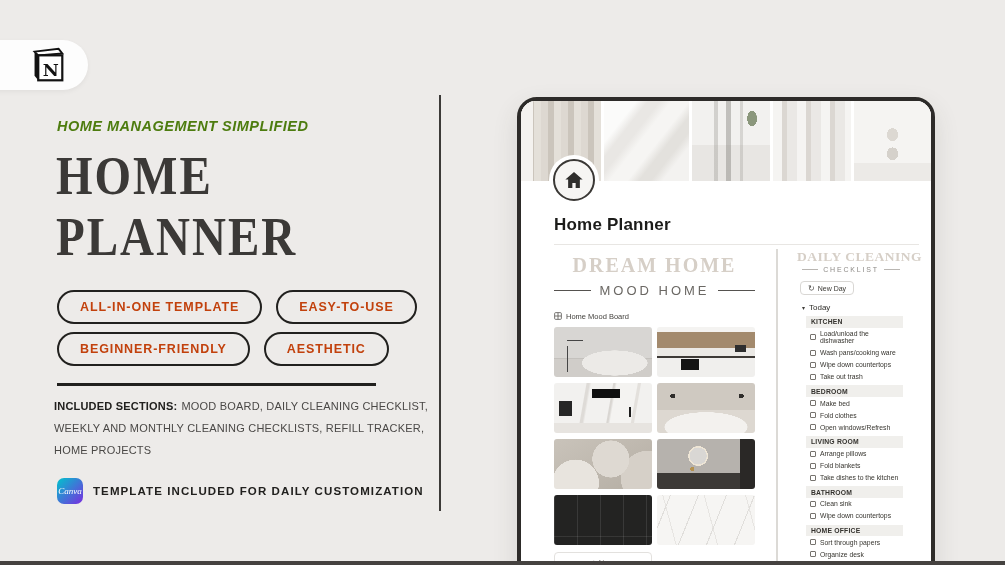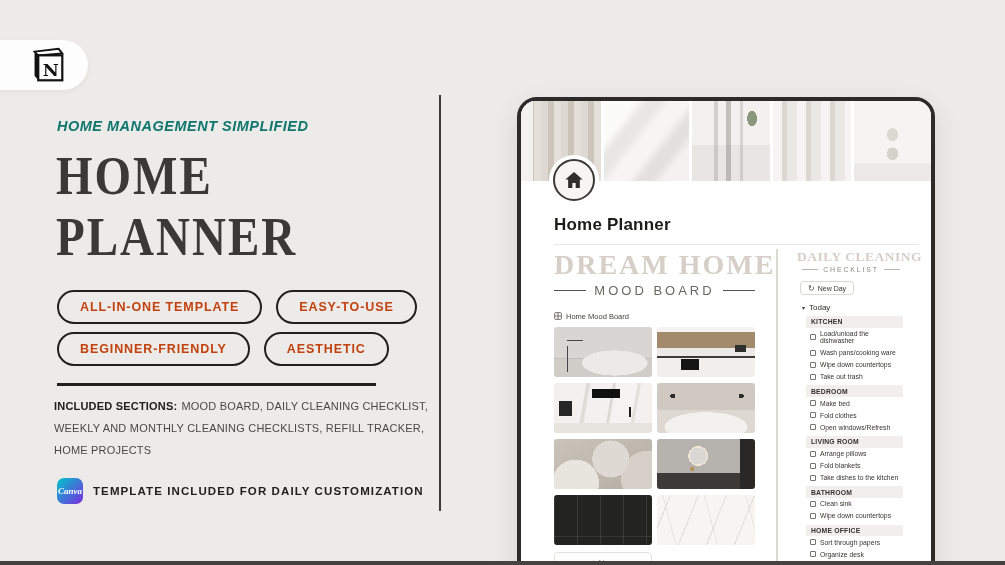--- a/index.html
+++ b/index.html
@@ -17,21 +17,21 @@
     background:#fdfdfd; border-radius:26px;
     box-shadow:0 2px 5px rgba(0,0,0,.05);
     display:flex; align-items:center; justify-content:flex-end; padding-right:22px;
   }
   .notion-logo { width:37px; height:37px; }
 
   
   .eyebrow {
     position:absolute; left:57px; top:118px;
     font-size:14.5px; font-weight:700; font-style:italic;
-    letter-spacing:.5px; color:#0f766e;
+    letter-spacing:.5px; color:#4d7c0f;
   }
   .big-title {
     position:absolute; left:56px; top:144px;
     font-family:"Liberation Serif", serif; font-weight:700;
     font-size:47px; line-height:52px; letter-spacing:2px; color:#3b3937;
     transform:scaleY(1.18); transform-origin:left top;
   }
   .badge-row { position:absolute; left:57px; display:flex; gap:14px; }
   .badge-row.r1 { top:290px; }
   .badge-row.r2 { top:332px; }
@@ -45,21 +45,21 @@
     position:absolute; left:54px; top:396px; width:375px;
     font-size:11px; line-height:21.8px; letter-spacing:.2px; color:#4a4846;
   }
   .included b { color:#21201e; margin-right:4px; }
   .canva-row { position:absolute; left:57px; top:478px; display:flex; align-items:center; gap:10px; }
   .canva-logo {
     width:26px; height:26px; border-radius:7px;
     background:linear-gradient(135deg,#00c4cc 0%,#7a2ce0 100%);
     display:flex; align-items:center; justify-content:center;
     color:#fff; font-family:"Liberation Serif", serif; font-style:italic;
-    font-size:9px; font-weight:700;
+    font-size:9px; font-weight:400;
   }
   .canva-note { font-size:11.5px; font-weight:700; letter-spacing:1.1px; color:#21201e; }
 
   .v-divider { position:absolute; left:439px; top:95px; width:2px; height:416px; background:#3c3a38; }
   .bottom-bar { position:absolute; left:0; right:0; bottom:0; height:4px; background:#454240; z-index:40; }
 
   
   .mockup {
     position:absolute; left:517px; top:97px; width:418px; height:500px;
     border:4px solid #2d2b29; border-radius:20px;
@@ -98,21 +98,21 @@
     display:flex; align-items:center; justify-content:center; z-index:5;
   }
   .page-title { position:absolute; left:33px; top:114px; font-size:17px; font-weight:700; color:#1c1c1a; letter-spacing:.2px; }
   .title-divider { position:absolute; left:33px; top:143px; width:365px; height:1px; background:#e8e6e3; }
 
   .col-divider { position:absolute; left:255px; top:148px; bottom:0; width:1.5px; background:#dcdad6; }
 
   
   .mood-col { position:absolute; left:33px; top:149px; width:201px; }
   .stencil { font-family:"Liberation Serif", serif; font-weight:700; color:#d6cfc7; white-space:nowrap; }
-  .dream { font-size:28px; line-height:30px; letter-spacing:2px; text-align:center; }
+  .dream { font-size:20px; line-height:30px; letter-spacing:2px; text-align:center; }
   .sub-row { display:flex; align-items:center; gap:8px; justify-content:center; margin-top:3px;
     font-size:13px; letter-spacing:3px; color:#6b6864; }
   .sub-row::before,.sub-row::after { content:""; flex:1; height:1.5px; background:#55524f; }
   .gallery-label { margin-top:14px; display:flex; gap:4px;
     font-size:7.5px; color:#44423e; font-weight:500; }
   .mb-grid { margin-top:6px; display:grid; grid-template-columns:98px 98px; gap:6px 5px; }
   .mb-img { height:50px; border-radius:3px; }
   .img-living-room-sofa { background:
       linear-gradient(#454545,#454545) no-repeat 16% 26% / 16px 1px,
       linear-gradient(#454545,#454545) no-repeat 13% 78% / 1px 26px,
@@ -229,21 +229,21 @@
       <svg width="22" height="22" viewBox="0 0 24 24">
         <path d="M12 3.2 L2.6 11.4 H5.6 V20.6 H10.2 V15.2 H13.8 V20.6 H18.4 V11.4 H21.4 Z" fill="#2f2e2c"></path>
       </svg>
     </div>
 
     <div class="page-title">Home Planner</div>
     <div class="title-divider"></div>
 
     <div class="mood-col">
       <div class="stencil dream">DREAM HOME</div>
-      <div class="sub-row">MOOD BOARD</div>
+      <div class="sub-row">MOOD HOME</div>
       <div class="gallery-label">
         <svg width="8" height="8" viewBox="0 0 10 10">
           <rect x="0.8" y="0.8" width="8.4" height="8.4" rx="1.2" fill="none" stroke="#55534f" stroke-width="1"></rect>
           <line x1="5" y1="1" x2="5" y2="9" stroke="#55534f" stroke-width="1"></line>
           <line x1="1" y1="5" x2="9" y2="5" stroke="#55534f" stroke-width="1"></line>
         </svg>
         <span>Home Mood Board</span>
       </div>
       <div class="mb-grid">
           <div class="mb-img img-living-room-sofa"></div>

